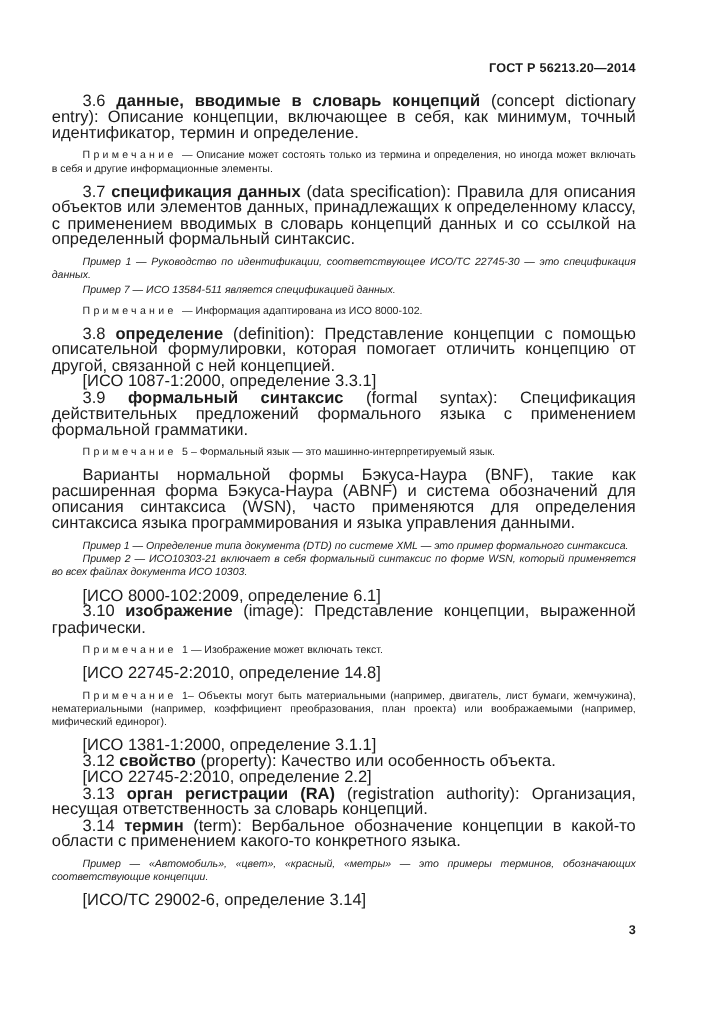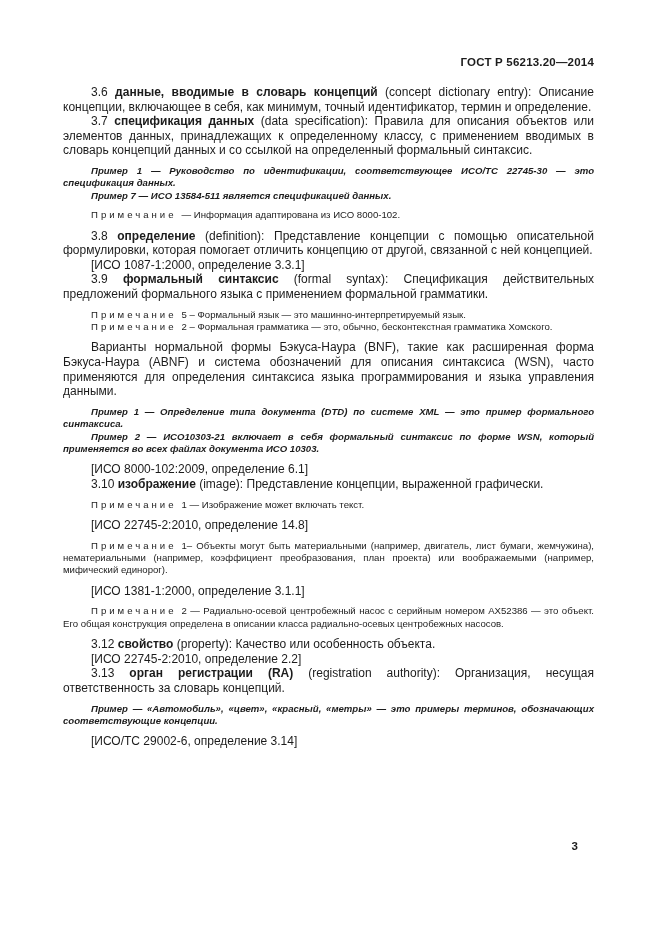--- a/index.html
+++ b/index.html
@@ -5,46 +5,46 @@
   html,body{margin:0;padding:0;}
   body{
     width:661px;height:935px;
     background:#ffffff;
     font-family:"Liberation Sans","DejaVu Sans",sans-serif;
     color:#1c1c1c;
     position:relative;
     overflow:hidden;
   }
   .page{position:absolute;inset:0;background:#ffffff;}
-  .content{position:absolute;left:47px;top:56px;width:531px;margin-left:16px;}
+  .content{position:absolute;left:47px;top:56px;width:531px;}
   .header{
     text-align:right;
     font-size:11.5px;
     font-weight:bold;
     margin:0 0 17px 0;
     letter-spacing:.2px;
   }
   p{margin:0;}
   .para{
-    font-size:12px;
+    font-size:15px;
     line-height:14.6px;
     text-align:justify;
     text-indent:28px;
   }
   .note{
     font-size:9.6px;
     line-height:12.4px;
     text-align:justify;
     text-indent:28px;
     margin-top:7px;
   }
   .example{
     font-size:9.6px;
     line-height:12.4px;
-    font-weight:bold;
+    font-weight:normal;
     font-style:italic;
     text-align:justify;
     text-indent:28px;
     margin-top:7px;
   }
   .note + p, .example + p{margin-top:7px;}
   .note + .note, .example + .example{margin-top:0;}
   .note-label{letter-spacing:3px;margin-right:5px;}
   .tnum{font-weight:normal;}
   b{font-weight:bold;}
@@ -57,40 +57,40 @@
   }
 </style>
 </head>
 <body>
 
 <div class="page">
   <div class="content">
     <p class="header">ГОСТ Р 56213.20—2014</p>
     <div id="doc">
         <p class="para"><span class="tnum">3.6</span> <b>данные, вводимые в словарь концепций</b><span> (concept dictionary entry): Описание концепции, включающее в себя, как минимум, точный идентификатор, термин и определение.</span></p>
+        <p class="note"><span class="note-label">Примечание</span><span>—  Описание может состоять только из термина и определения, но иногда может включать в себя и другие информационные элементы.</span></p>
         <p class="para"><span class="tnum">3.7</span> <b>спецификация данных</b><span> (data specification): Правила для описания объектов или элементов данных, принадлежащих к определенному классу, с применением вводимых в словарь концепций данных и со ссылкой на определенный формальный синтаксис.</span></p>
         <p class="example"><span>Пример 1 — Руководство по идентификации, соответствующее ИСО/ТС 22745-30 — это спецификация данных.</span></p>
         <p class="example"><span>Пример 7 — ИСО 13584-511 является спецификацией данных.</span></p>
         <p class="note"><span class="note-label">Примечание</span><span>—  Информация адаптирована из ИСО 8000-102.</span></p>
         <p class="para"><span class="tnum">3.8</span> <b>определение</b><span> (definition): Представление концепции с помощью описательной формулировки, которая помогает отличить концепцию от другой, связанной с ней концепцией.</span></p>
         <p class="para"><span>[ИСО 1087-1:2000, определение 3.3.1]</span></p>
         <p class="para"><span class="tnum">3.9</span> <b>формальный синтаксис</b><span> (formal syntax): Спецификация действительных предложений формального языка с применением формальной грамматики.</span></p>
         <p class="note"><span class="note-label">Примечание</span><span>5 – Формальный язык — это машинно-интерпретируемый язык.</span></p>
-        <p class="note"><span class="note-label">Примечание</span><span>2 – Формальная грамматика — это, обычно, бесконтекстная грамматика Хомского.</span></p>
         <p class="para"><span>Варианты нормальной формы Бэкуса-Наура (BNF), такие как расширенная форма Бэкуса-Наура (ABNF) и система обозначений для описания синтаксиса (WSN), часто применяются для определения синтаксиса языка программирования и языка управления данными.</span></p>
         <p class="example"><span>Пример 1 — Определение типа документа (DTD) по системе XML — это пример формального синтаксиса.</span></p>
         <p class="example"><span>Пример 2 — ИСО10303-21 включает в себя формальный синтаксис по форме WSN, который применяется во всех файлах документа ИСО 10303.</span></p>
         <p class="para"><span>[ИСО 8000-102:2009, определение 6.1]</span></p>
         <p class="para"><span class="tnum">3.10</span> <b>изображение</b><span> (image): Представление концепции, выраженной графически.</span></p>
         <p class="note"><span class="note-label">Примечание</span><span>1 —  Изображение может включать текст.</span></p>
         <p class="para"><span>[ИСО 22745-2:2010, определение 14.8]</span></p>
         <p class="note"><span class="note-label">Примечание</span><span>1– Объекты могут быть материальными (например, двигатель, лист бумаги, жемчужина), нематериальными (например, коэффициент преобразования, план проекта) или воображаемыми (например, мифический единорог).</span></p>
         <p class="para"><span>[ИСО 1381-1:2000, определение 3.1.1]</span></p>
-        <p class="note"><span class="note-label">Примечание</span><span>2 — Радиально-осевой центробежный насос с серийным номером AX52386 — это объект. Его общая конструкция определена в описании класса радиально-осевых центробежных насосов.</span></p>
         <p class="para"><span class="tnum">3.12</span> <b>свойство</b><span> (property): Качество или особенность объекта.</span></p>
         <p class="para"><span>[ИСО 22745-2:2010, определение 2.2]</span></p>
         <p class="para"><span class="tnum">3.13</span> <b>орган регистрации (RA)</b><span> (registration authority): Организация, несущая ответственность за словарь концепций.</span></p>
+        <p class="para"><span class="tnum">3.14</span> <b>термин</b><span> (term): Вербальное обозначение концепции в какой-то области с применением какого-то конкретного языка.</span></p>
         <p class="example"><span>Пример — «Автомобиль», «цвет», «красный, «метры» — это примеры терминов, обозначающих соответствующие концепции.</span></p>
         <p class="para"><span>[ИСО/ТС 29002-6, определение 3.14]</span></p>
       </div>
   </div>
   <div class="page-number">3</div>
 </div>
 
 </body></html>

